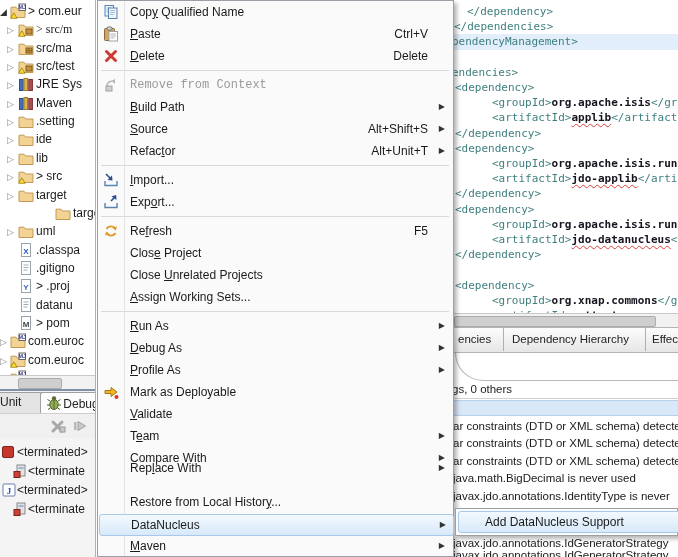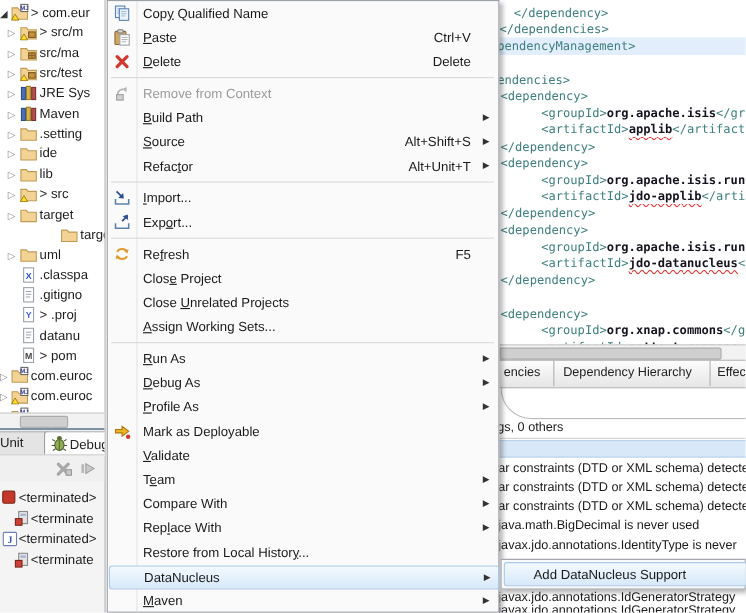--- a/index.html
+++ b/index.html
@@ -40,21 +40,21 @@
   .prob-row{position:absolute;font-size:11.5px;color:#1a1a1a;white-space:nowrap;}
   
   #ctx-menu{left:97px;top:0;width:357px;height:557px;background:#fafafa;border:1px solid #9b9fa6;
             box-shadow:3px 3px 4px rgba(0,0,0,.28);box-sizing:border-box;z-index:10;}
   #ctx-gutter{position:absolute;left:26px;top:0;width:1px;height:100%;background:#e4e4e4;}
   .mi{position:absolute;left:1px;width:353px;height:22px;font-size:12px;color:#1a1a1a;line-height:22px;}
   .mi .lbl{position:absolute;left:31px;white-space:nowrap;}
   .mi .key{text-decoration:underline;}
   .mi .sc{position:absolute;right:24px;white-space:nowrap;}
   .mi .arr{position:absolute;right:7px;top:0;font-size:8px;color:#333;}
-  .mi.dis{color:#9b9b9b;}
+  .mi.dis{color:#9b9b9b;font-family:Liberation Mono, monospace;}
   .mi.hl{background:linear-gradient(var(--mhl1),var(--mhl2));border:1px solid var(--mhlb);border-radius:3px;
          height:20px;line-height:20px;}
   .msep{position:absolute;left:3px;width:348px;height:1px;background:#d9d9d9;}
   
   #submenu{left:455px;top:508px;width:223px;height:28px;background:#fafafa;border:1px solid #9b9fa6;
            box-shadow:3px 3px 4px rgba(0,0,0,.28);box-sizing:border-box;z-index:11;}
   #submenu-item{position:absolute;left:2px;top:2px;width:240px;height:20px;border:1px solid var(--mhlb);border-radius:3px;
            background:linear-gradient(var(--mhl1),var(--mhl2));font-size:12px;color:#1a1a1a;line-height:20px;}
   #submenu-item span{margin-left:26px;white-space:nowrap;}
 </style>
@@ -125,21 +125,21 @@
           </svg></span>
         <span class="lbl" style="left: 28px;">&gt; com.eur</span>
       </div>
       <div class="tree-row" style="top: 21.35px;">
         <span class="tree-arrow" style="left: 7px;">▷</span>
         <span style="position: absolute; width: 16px; height: 16px; left: 18px; top: 0px;"><svg width="16" height="16" viewBox="0 0 16 16" xmlns="http://www.w3.org/2000/svg">
             <path d="M1 4.2 h5 l1.5 1.8 H15 v8.5 H1 z" fill="#f3d394" stroke="#c09a54"></path>
             <rect x="8" y="8" width="6" height="5" fill="#c98f3d" stroke="#7a5a1e"></rect>
             <path d="M0.5 15.3 L3.8 9.8 L7.1 15.3 z" fill="#ffd92e" stroke="#8a6d00" stroke-width="0.7"></path>
           </svg></span>
-        <span class="lbl" style="left: 36px;">&gt; src/m</span>
+        <span class="lbl" style="left: 36px; font-family: Liberation Serif, serif;">&gt; src/m</span>
       </div>
       <div class="tree-row" style="top: 39.7px;">
         <span class="tree-arrow" style="left: 7px;">▷</span>
         <span style="position: absolute; width: 16px; height: 16px; left: 18px; top: 0px;"><svg width="16" height="16" viewBox="0 0 16 16" xmlns="http://www.w3.org/2000/svg">
             <path d="M1 4.2 h5 l1.5 1.8 H15 v8.5 H1 z" fill="#f3d394" stroke="#c09a54"></path>
             <rect x="8" y="8" width="6" height="5" fill="#c98f3d" stroke="#7a5a1e"></rect>
             <path d="M8 10.5h6 M11 8v5" stroke="#7a5a1e" stroke-width="0.7"></path>
           </svg></span>
         <span class="lbl" style="left: 36px;">src/ma</span>
       </div>
@@ -458,21 +458,21 @@
         <span class="lbl"><span></span><span class="key">V</span><span>alidate</span></span>
       </div>
       <div class="mi" style="top: 424px;">
         <span class="lbl"><span>T</span><span class="key">e</span><span>am</span></span>
         <span class="arr">▶</span>
       </div>
       <div class="mi" style="top: 446px;">
         <span class="lbl"><span>Compare With</span><span class="key"></span><span></span></span>
         <span class="arr">▶</span>
       </div>
-      <div class="mi" style="top: 468px; text-align: center;">
+      <div class="mi" style="top: 456px; text-align: center;">
         <span class="lbl"><span>Rep</span><span class="key">l</span><span>ace With</span></span>
         <span class="arr">▶</span>
       </div>
       <div class="mi" style="top: 490px;">
         <span class="lbl"><span>Restore from Local Histor</span><span class="key">y</span><span>...</span></span>
       </div>
       <div class="mi hl" style="top: 513px;">
         <span class="lbl"><span>DataNucleus</span><span class="key"></span><span></span></span>
         <span class="arr">▶</span>
       </div>

